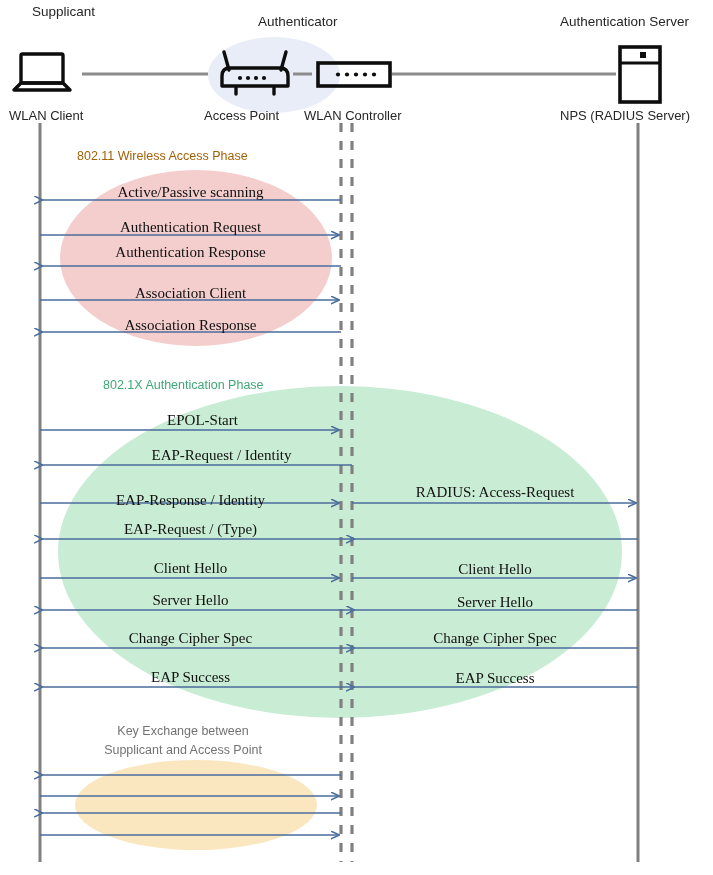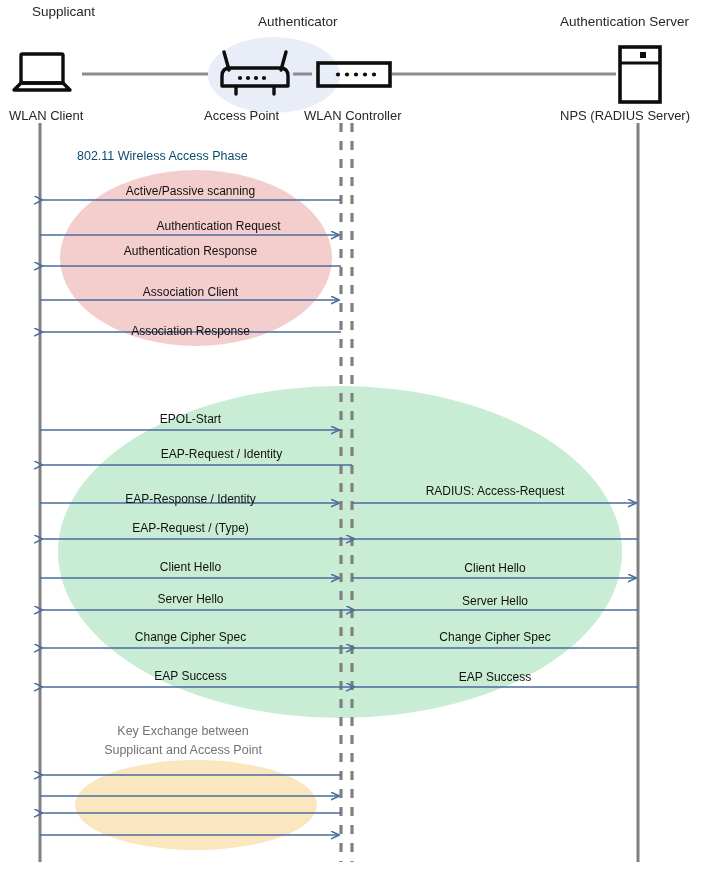--- a/index.html
+++ b/index.html
@@ -2,21 +2,21 @@
 <html><head>
 <meta charset="utf-8">
 <style>
   html,body{margin:0;padding:0;background:#ffffff;}
   body{font-family:"Liberation Sans", sans-serif;}
   #stage{position:relative;width:713px;height:875px;background:#ffffff;overflow:hidden;}
   #diagram{position:absolute;left:0;top:0;width:713px;height:875px;}
   .role-title{position:absolute;font-size:13.5px;color:#262626;white-space:nowrap;}
   .node-label{position:absolute;font-size:13px;color:#262626;white-space:nowrap;}
   .phase-label{position:absolute;font-size:12.5px;white-space:nowrap;text-align:center;line-height:19px;}
-  .msg-label{position:absolute;font-size:12px;color:#111111;white-space:nowrap;text-align:center;}
+  .msg-label{position:absolute;font-size:15px;color:#111111;white-space:nowrap;text-align:center;font-family:Liberation Serif, serif;}
 </style>
 </head>
 <body>
 
 <div id="stage">
 
   <svg id="diagram" viewBox="0 0 713 875">
     <defs>
       <marker id="ah-r" markerWidth="9" markerHeight="9" refX="8" refY="4.5" orient="auto" markerUnits="userSpaceOnUse">
         <path d="M0,0.6 L8.4,4.5 L0,8.4" fill="none" stroke="#4a6d9c" stroke-width="1.5" stroke-linecap="round" stroke-linejoin="round"></path>
@@ -114,33 +114,34 @@
 
   <div class="role-title" style="left:12px;top:4px;margin-left:20px;">Supplicant</div>
   <div class="role-title" style="left:258px;top:14px;">Authenticator</div>
   <div class="role-title" style="left:560px;top:14px;">Authentication Server</div>
 
   <div class="node-label" style="left:9px;top:108px;">WLAN Client</div>
   <div class="node-label" style="left:204px;top:108px;">Access Point</div>
   <div class="node-label" style="left:304px;top:108px;">WLAN Controller</div>
   <div class="node-label" style="left:560px;top:108px;">NPS (RADIUS Server)</div>
 
-  <div class="phase-label" style="left:77px;top:147px;color:#0c4a6e;">802.11 Wireless Access Phase</div>
+  <div class="phase-label" style="left:77px;top:147px;color:#a16207;">802.11 Wireless Access Phase</div>
+  <div class="phase-label" style="left:103px;top:376px;color:#3fa776;">802.1X Authentication Phase</div>
   <div class="phase-label" style="left:88px;top:722px;color:#737373;width:190px;">
     <div>Key Exchange between</div>
     <div>Supplicant and Access Point</div>
   </div>
 
   <div class="msg-label" style="left:40px;top:184px;width:301px;">Active/Passive scanning</div>
-  <div class="msg-label" style="left:40px;top:219px;width:301px;padding-left:28px;">Authentication  Request</div>
+  <div class="msg-label" style="left:40px;top:219px;width:301px;">Authentication  Request</div>
   <div class="msg-label" style="left:40px;top:244px;width:301px;">Authentication  Response</div>
   <div class="msg-label" style="left:40px;top:285px;width:301px;">Association Client</div>
-  <div class="msg-label" style="left:40px;top:317px;width:301px;margin-top:7px;">Association Response</div>
+  <div class="msg-label" style="left:40px;top:317px;width:301px;">Association Response</div>
 
-  <div class="msg-label" style="left:40px;top:412px;width:301px;">EPOL-Start</div>
+  <div class="msg-label" style="left:40px;top:412px;width:301px;padding-left:12px;">EPOL-Start</div>
   <div class="msg-label" style="left:40px;top:447px;width:301px;padding-left:31px;">EAP-Request / Identity</div>
   <div class="msg-label" style="left:40px;top:484px;width:301px;margin-top:8px;">EAP-Response / Identity</div>
   <div class="msg-label" style="left:40px;top:521px;width:301px;">EAP-Request / (Type)</div>
   <div class="msg-label" style="left:40px;top:560px;width:301px;">Client Hello</div>
   <div class="msg-label" style="left:40px;top:592px;width:301px;">Server Hello</div>
   <div class="msg-label" style="left:40px;top:630px;width:301px;">Change Cipher Spec</div>
   <div class="msg-label" style="left:40px;top:669px;width:301px;">EAP Success</div>
 
   <div class="msg-label" style="left:352px;top:484px;width:286px;">RADIUS: Access-Request</div>
   <div class="msg-label" style="left:352px;top:561px;width:286px;">Client Hello</div>

